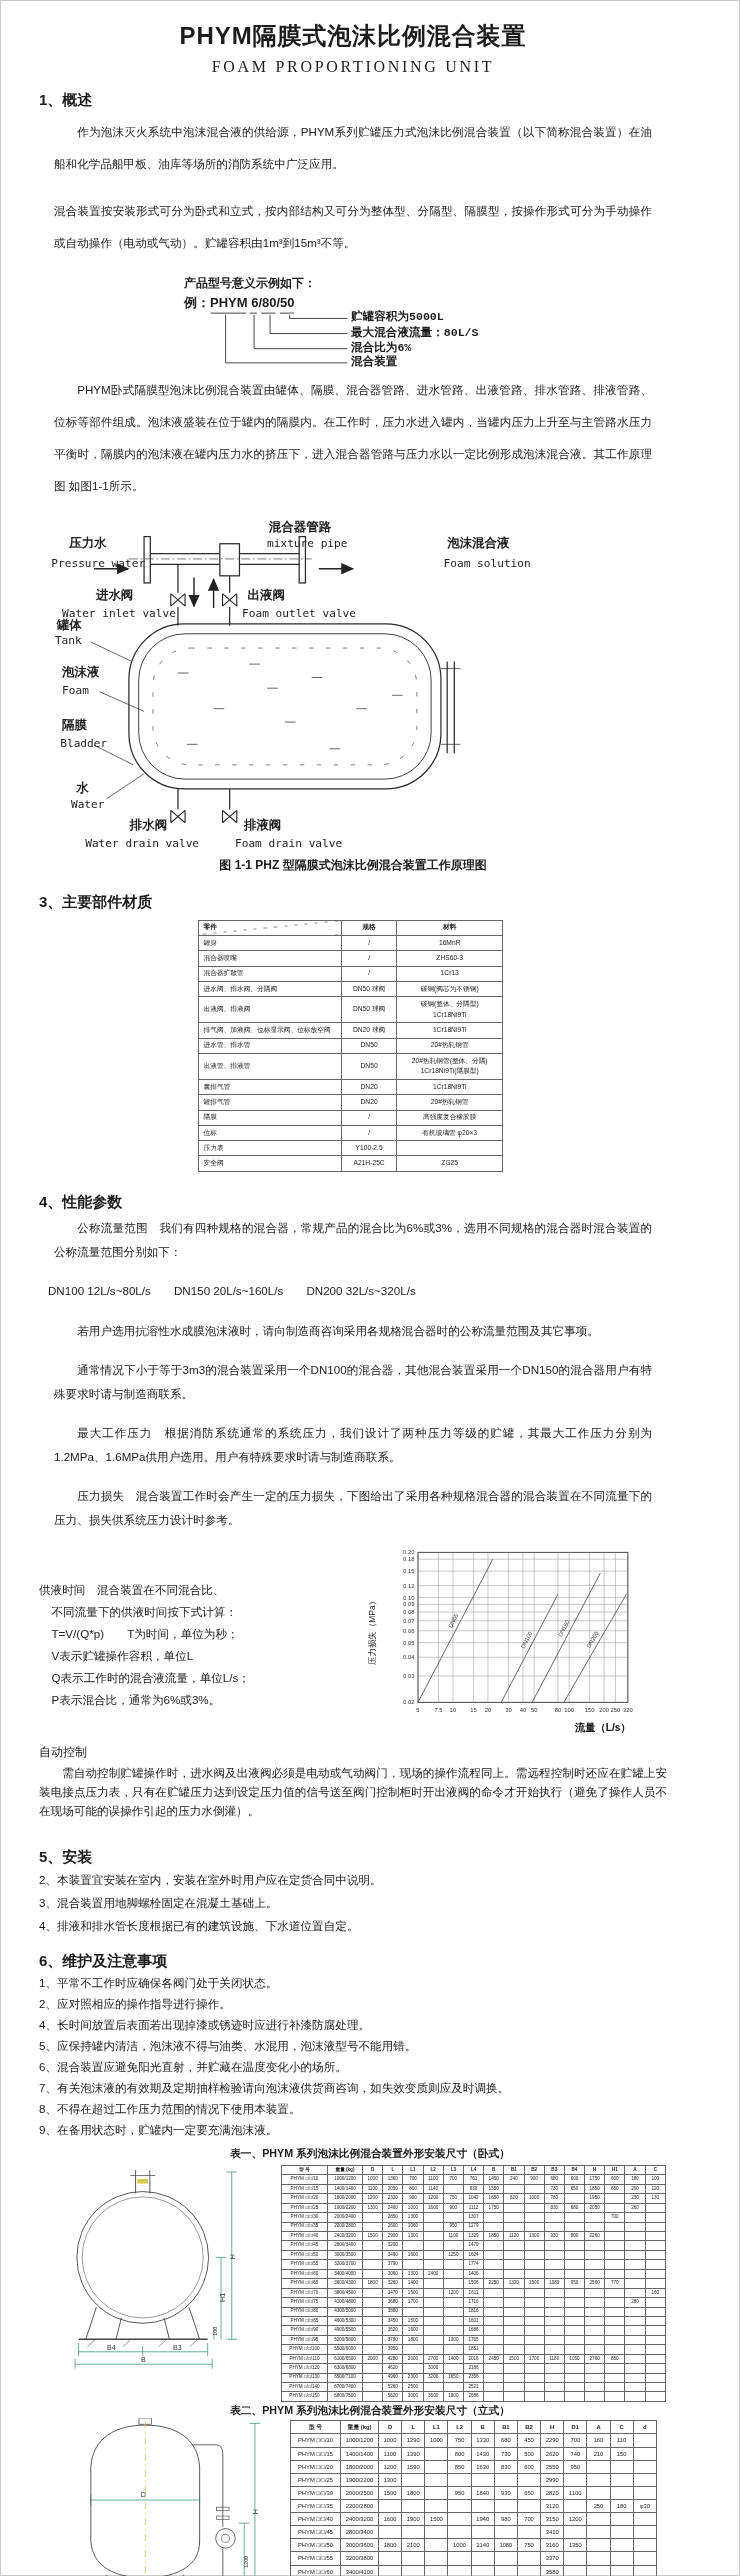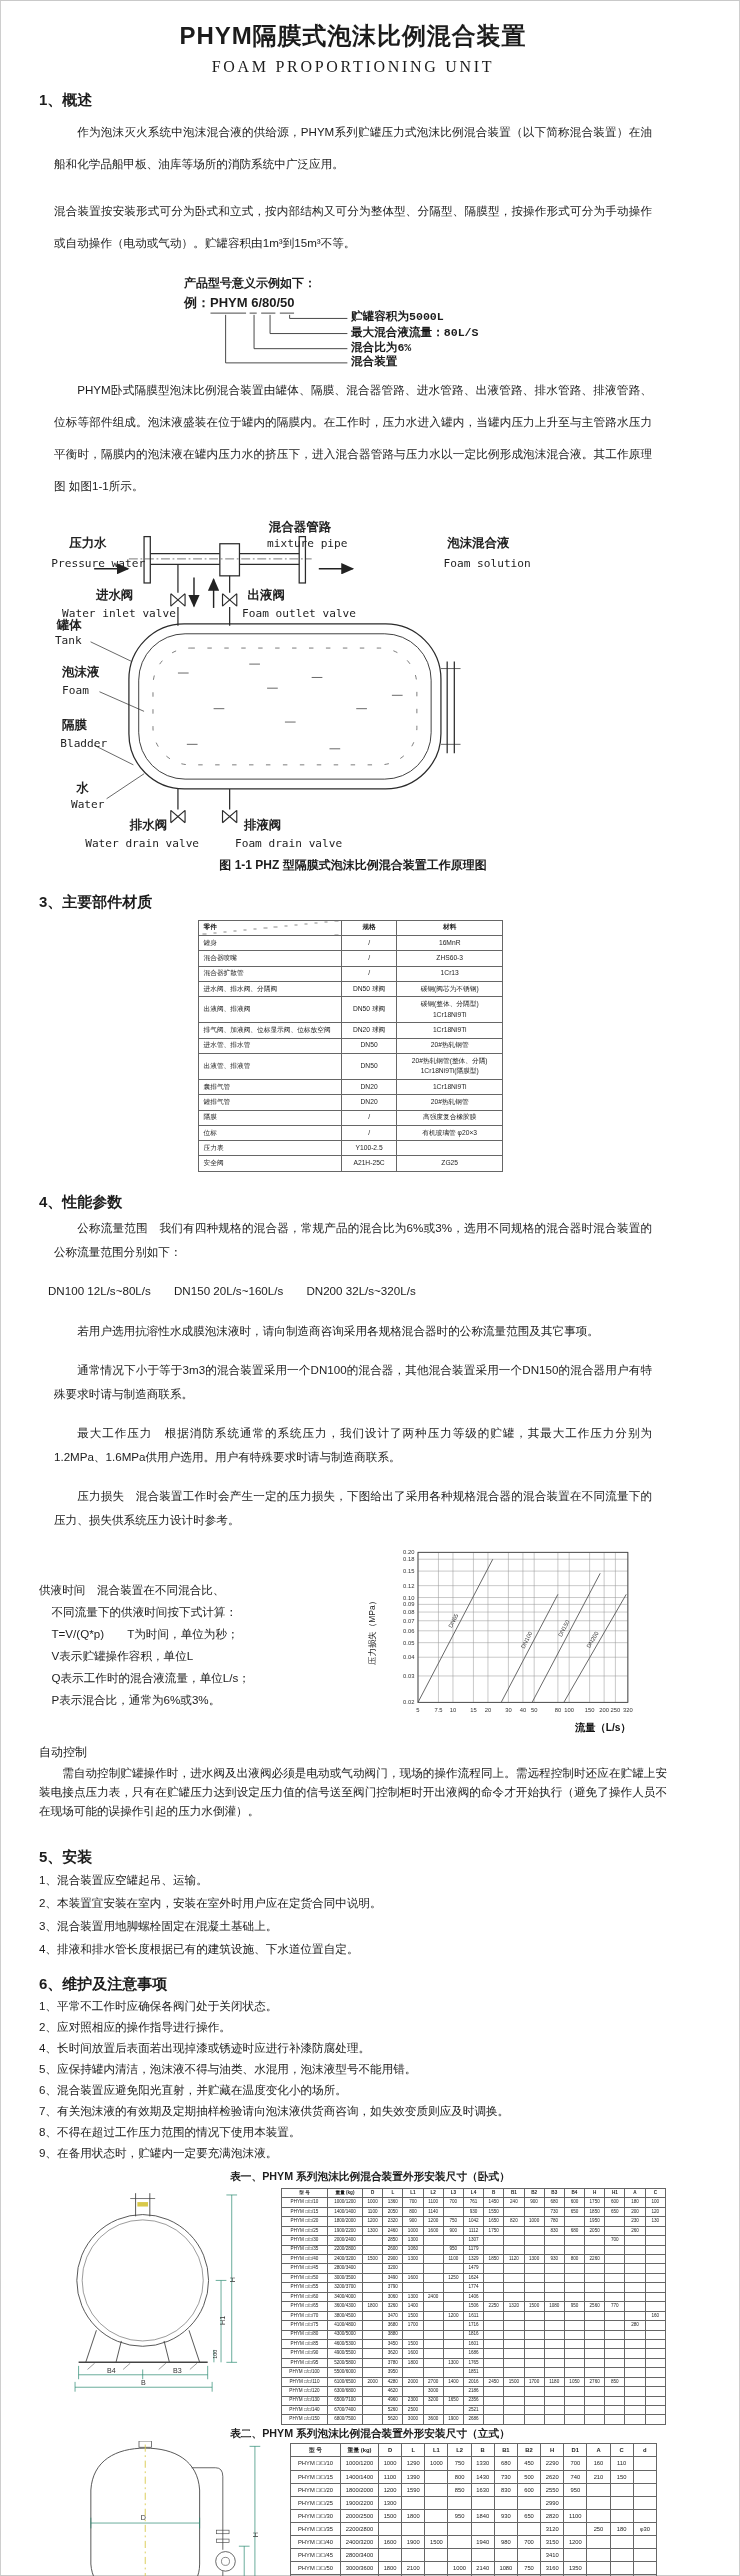--- a/index.html
+++ b/index.html
@@ -366,21 +366,20 @@
             <text x="269" y="206" font-size="11.5" fill="#111" font-weight="bold" text-anchor="middle">流量（L/s）</text>
           </svg>
       </div>
 
       <div class="auto-heading">自动控制</div>
       <p class="auto-para indent">需自动控制贮罐操作时，进水阀及出液阀必须是电动或气动阀门，现场的操作流程同上。需远程控制时还应在贮罐上安装电接点压力表，只有在贮罐压力达到设定压力值的信号送至阀门控制柜时开出液阀的命令才开始执行（避免了操作人员不在现场可能的误操作引起的压力水倒灌）。</p>
     </div>
 
     <div class="sec-heading" style="margin-top:25px">5、安装</div>
     <div class="list">
-        <div class="list-line">1、混合装置应空罐起吊、运输。</div>
         <div class="list-line">2、本装置宜安装在室内，安装在室外时用户应在定货合同中说明。</div>
         <div class="list-line">3、混合装置用地脚螺栓固定在混凝土基础上。</div>
         <div class="list-line">4、排液和排水管长度根据已有的建筑设施、下水道位置自定。</div>
       </div>
 
     <div class="sec-heading" style="margin-top:12.5px">6、维护及注意事项</div>
     <div class="list list-s6">
         <div class="list-line">1、平常不工作时应确保各阀门处于关闭状态。</div>
         <div class="list-line">2、应对照相应的操作指导进行操作。</div>
         <div class="list-line">4、长时间放置后表面若出现掉漆或锈迹时应进行补漆防腐处理。</div>

